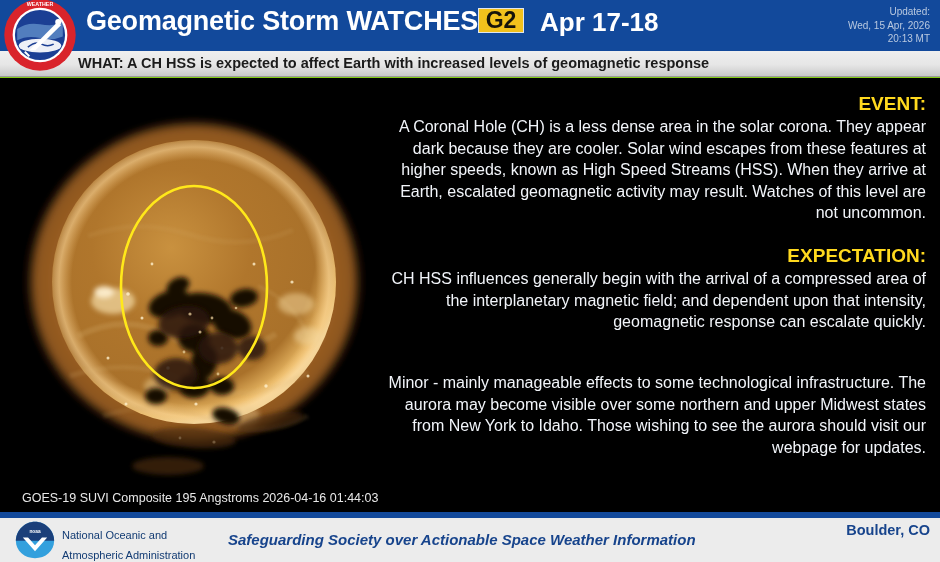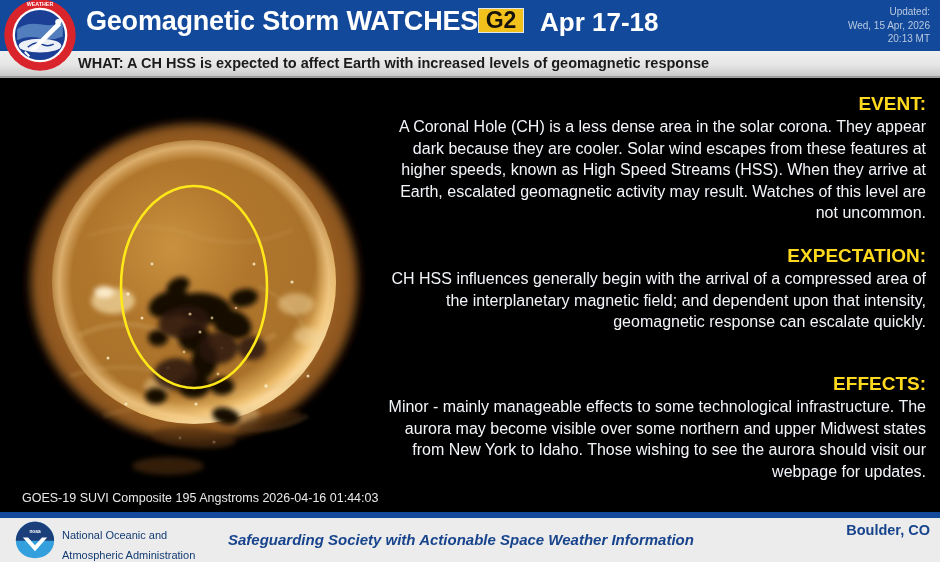--- a/index.html
+++ b/index.html
@@ -1,21 +1,21 @@
 <!DOCTYPE html>
 <html><head>
 <meta charset="utf-8">
 <style>
   html,body{margin:0;padding:0;background:#000;}
   body{
     width:940px;height:562px;overflow:hidden;position:relative;
     font-family:"Liberation Sans", sans-serif;
     -webkit-font-smoothing:antialiased;
   }
-  #root{position:absolute;inset:0;background:#a3a3a3;}
+  #root{position:absolute;inset:0;background:#84cc16;}
 
   
   .header{
     position:absolute;left:0;top:0;width:940px;height:51px;
     background:#12499b;
   }
   .nws-seal{
     position:absolute;left:2px;top:-3px;width:76px;height:76px;z-index:5;
   }
   .header-title{
@@ -282,21 +282,20 @@
         <div class="sec-head">EVENT:</div>
         <div class="sec-body">A Coronal Hole (CH) is a less dense area in the solar corona. They appear dark because they are cooler. Solar wind escapes from these features at higher speeds, known as High Speed Streams (HSS). When they arrive at Earth, escalated geomagnetic activity may result. Watches of this level are not uncommon.</div>
       </div>
 
       <div class="sec-expect">
         <div class="sec-head">EXPECTATION:</div>
         <div class="sec-body">CH HSS influences generally begin with the arrival of a compressed area of the interplanetary magnetic field; and dependent upon that intensity, geomagnetic response can escalate quickly.</div>
       </div>
 
       <div class="sec-effect">
-        <div class="sec-head">EFFECTS:</div>
         <div class="sec-body">Minor - mainly manageable effects to some technological infrastructure. The aurora may become visible over some northern and upper Midwest states from New York to Idaho. Those wishing to see the aurora should visit our webpage for updates.</div>
       </div>
 
     </div>
   </div>
 
   <div class="footer-strip"></div>
 
   <div class="footer">
 
@@ -307,20 +306,20 @@
       <ellipse cx="50" cy="26" rx="22" ry="11" fill="#1b3f7a"></ellipse>
       <text x="50" y="30" text-anchor="middle" font-family="Liberation Sans, sans-serif" font-size="11" font-weight="bold" fill="#ffffff">noaa</text>
     </svg>
 
     <div class="noaa-text">
       <div class="noaa-l1">National Oceanic and</div>
       <div class="noaa-l1">Atmospheric Administration</div>
       <div class="noaa-l3">U.S. Department of Commerce</div>
     </div>
 
-    <div class="tagline">Safeguarding Society with Actionable Space Weather Information</div>
+    <div class="tagline">Safeguarding Society over Actionable Space Weather Information</div>
 
     <div class="swpc">
       <div>Boulder, CO</div>
     </div>
   </div>
 
 </div>
 
 </body></html>

